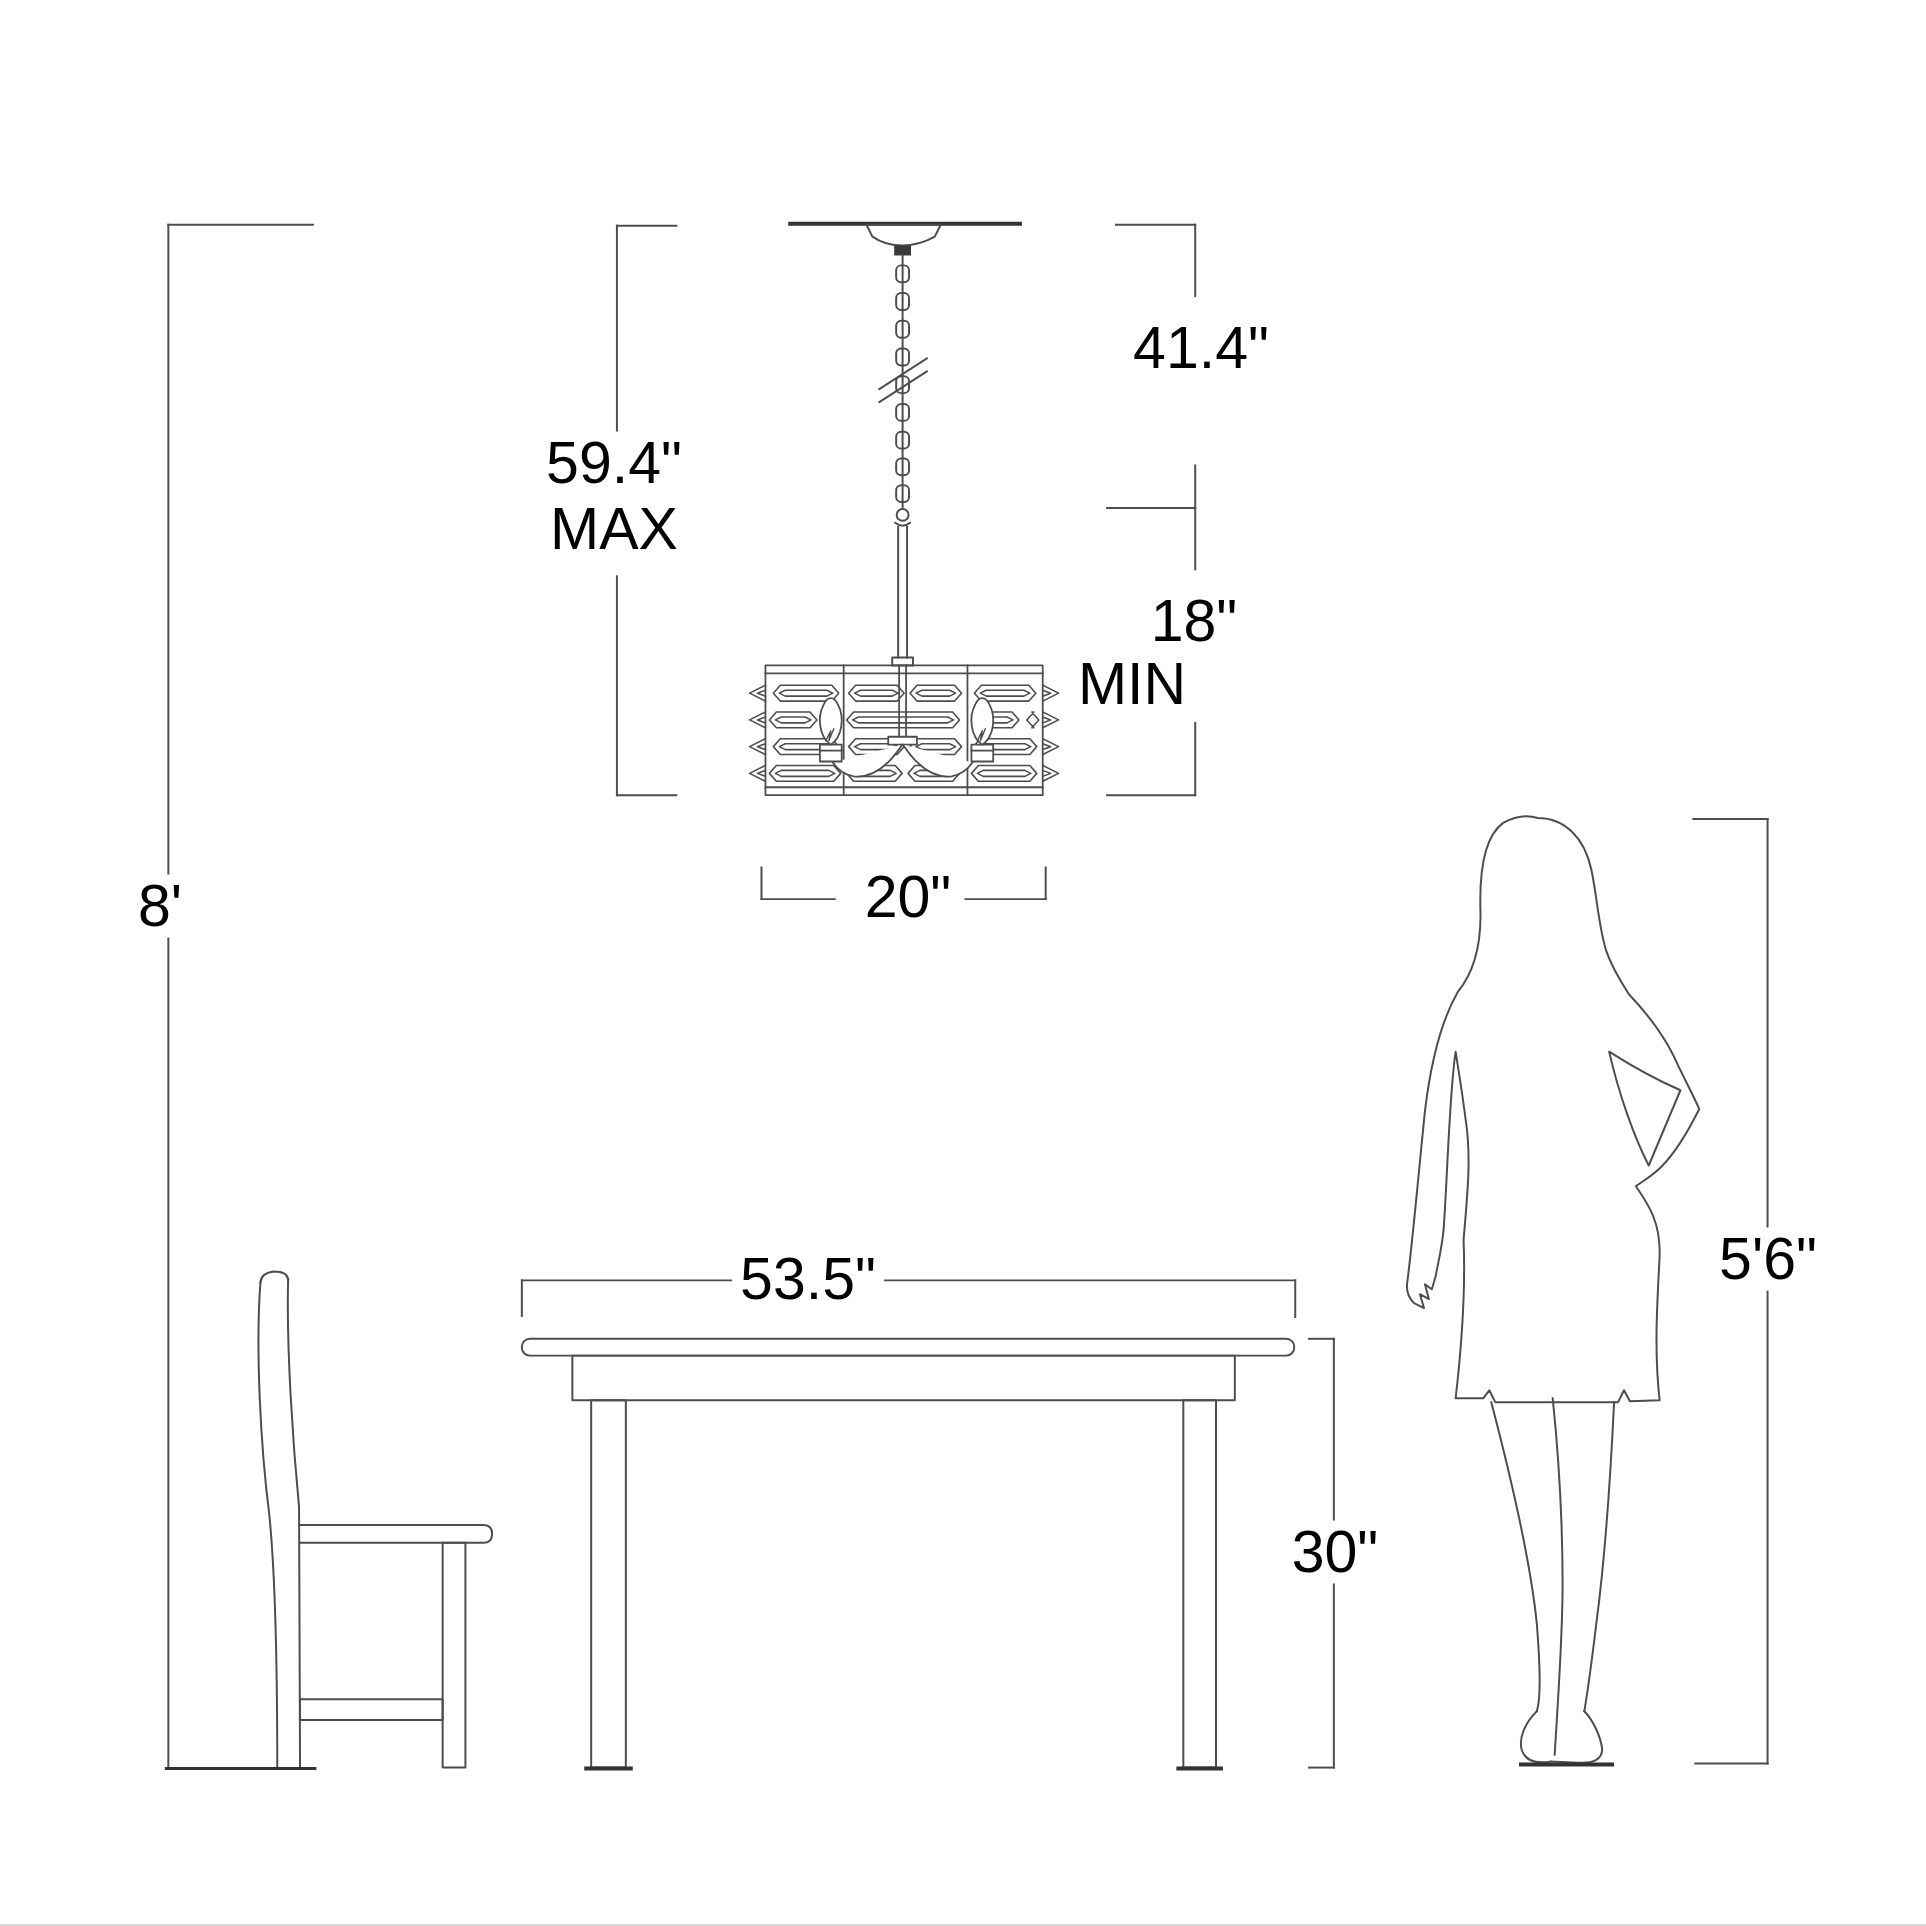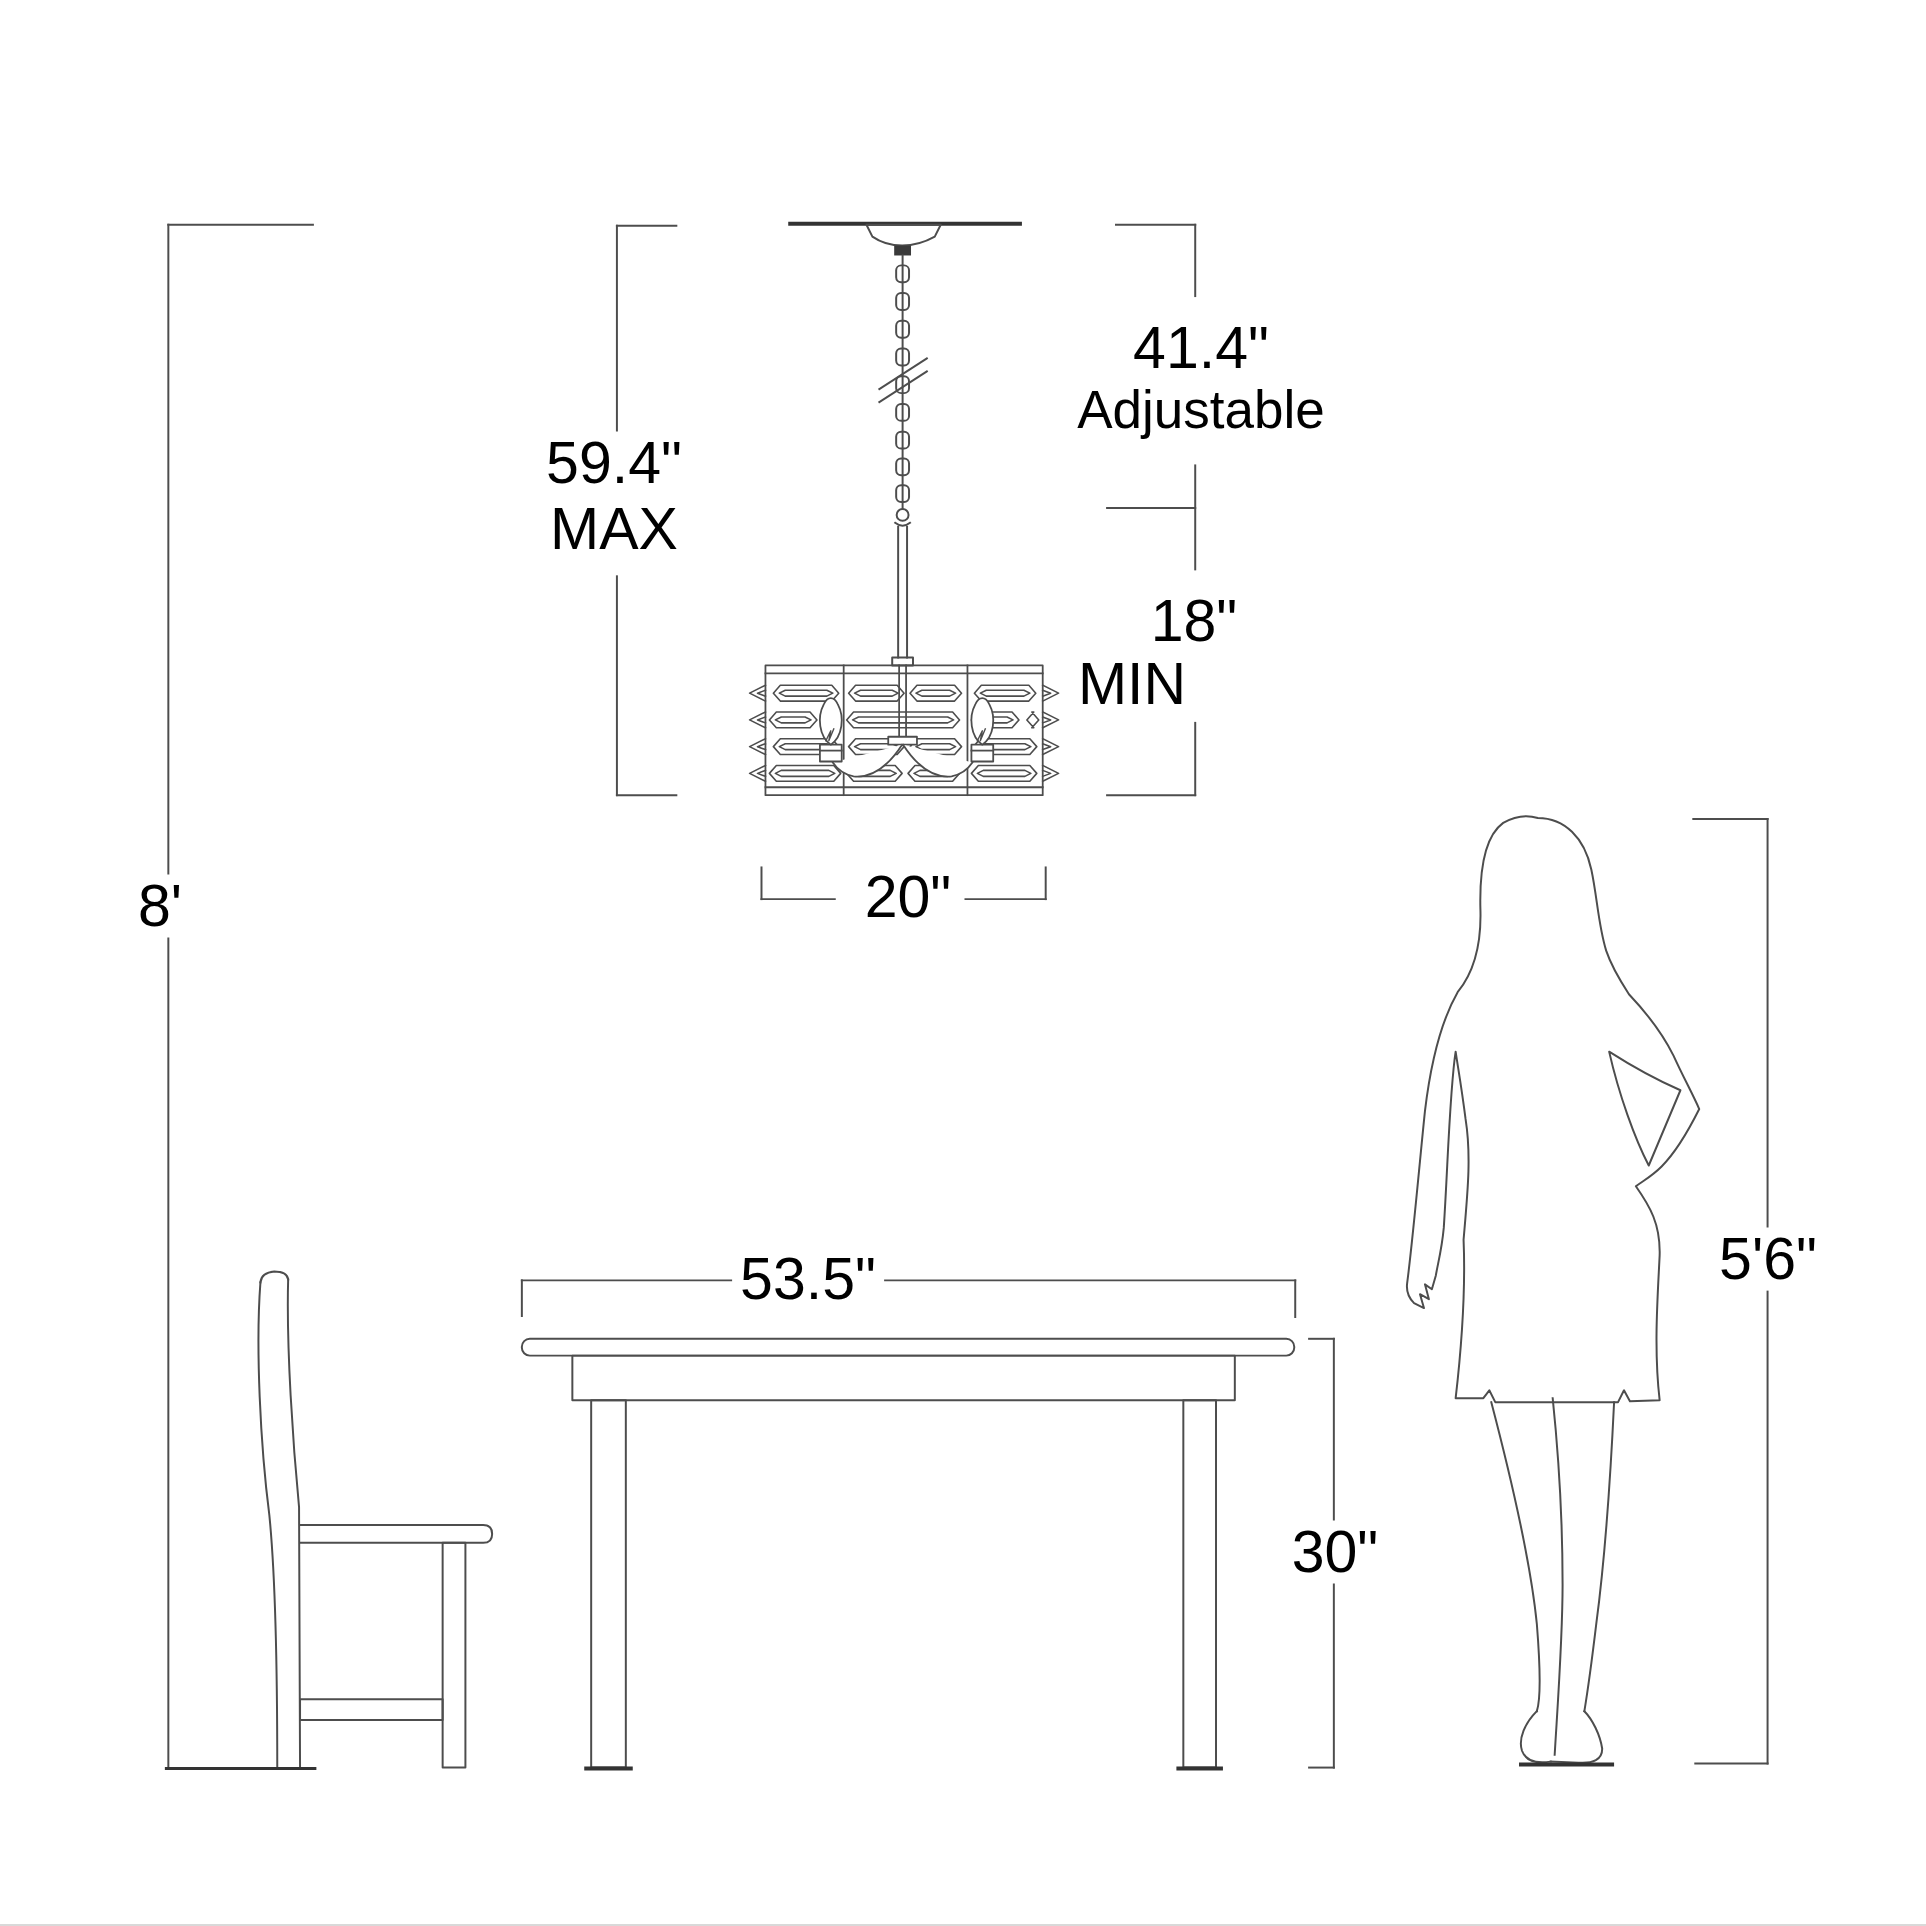--- a/index.html
+++ b/index.html
@@ -203,21 +203,20 @@
       <line x1="1712" y1="1781" x2="1785" y2="1781"></line>
     </g>
 
     <line x1="0" y1="1944" x2="1946" y2="1944" stroke="#d9d9d9" stroke-width="2"></line>
   </svg>
 
   <div class="dim-label" style="left:160px;top:906px;">8'</div>
   <div class="dim-label" style="left:614px;top:463px;">59.4"</div>
   <div class="dim-label" style="left:614px;top:529px;">MAX</div>
   <div class="dim-label" style="left:1201px;top:348px;">41.4"</div>
-  <div class="dim-label small" style="left:1201px;top:409px;">Adjustable</div>
   <div class="dim-label" style="left:1194px;top:621px;">18"</div>
   <div class="dim-label" style="left:1132px;top:684px;">MIN</div>
   <div class="dim-label" style="left:908px;top:897px;">20"</div>
   <div class="dim-label" style="left:808px;top:1279px;">53.5"</div>
   <div class="dim-label" style="left:1335px;top:1552px;">30"</div>
   <div class="dim-label" style="left:1768px;top:1259px;">5'6"</div>
 </div>
 
 
 </body></html>

